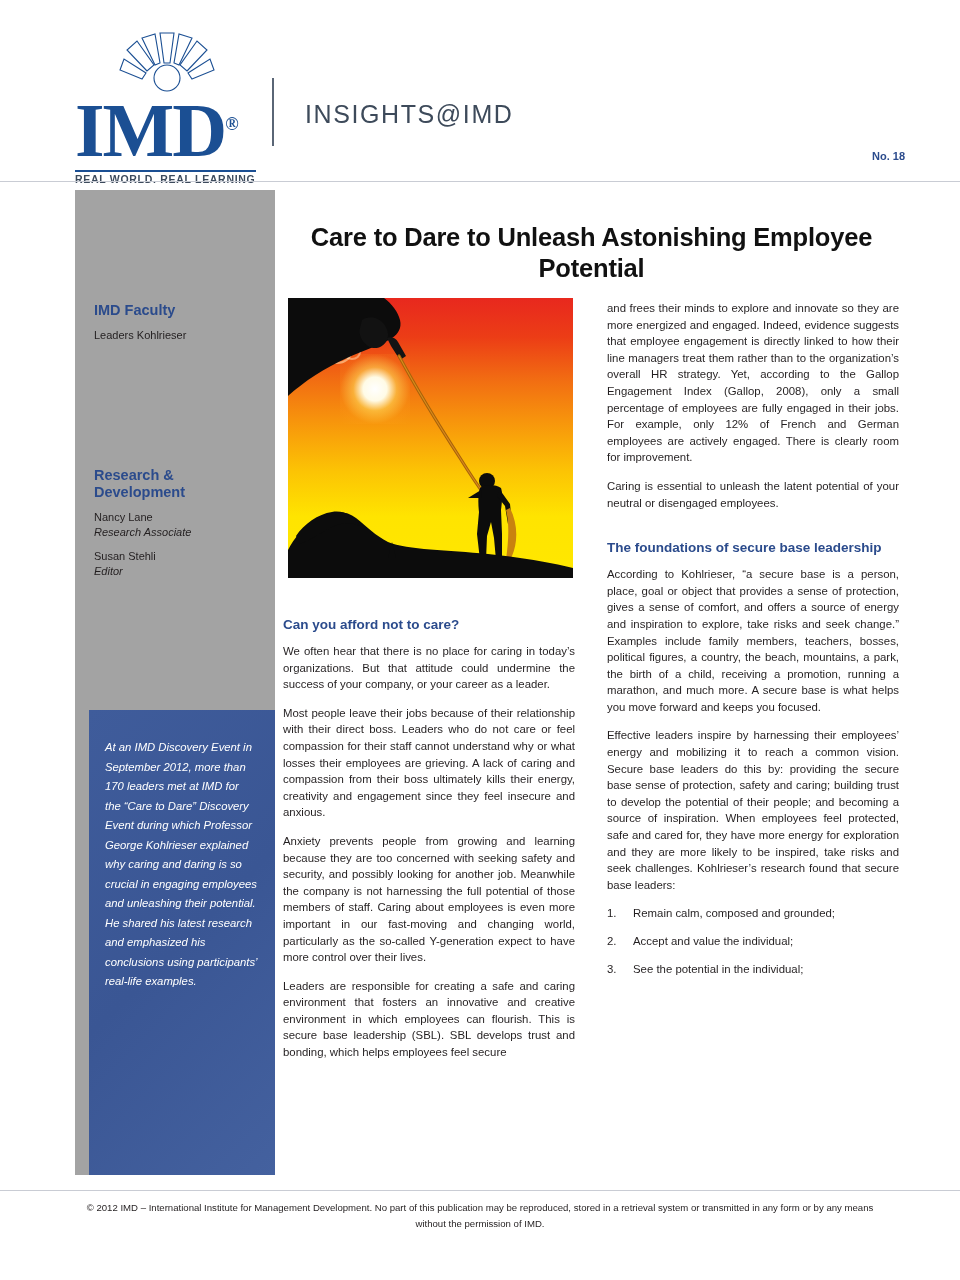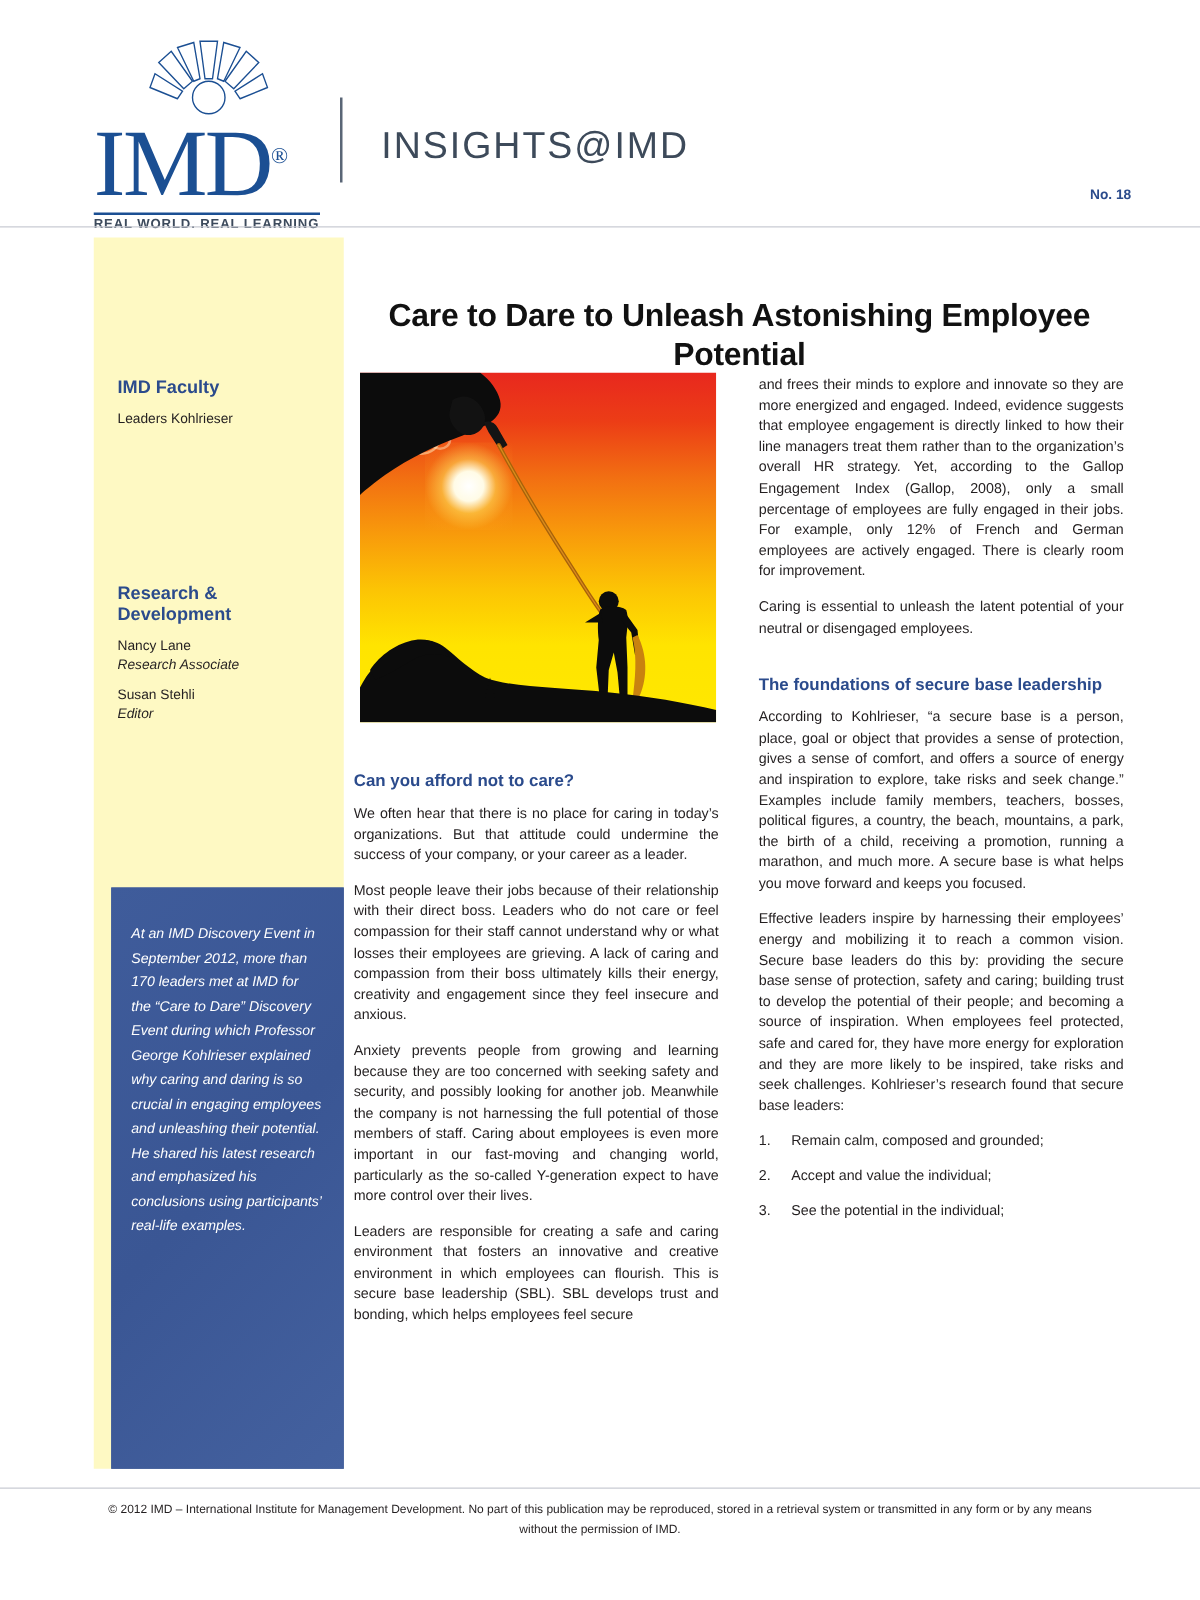--- a/index.html
+++ b/index.html
@@ -13,43 +13,43 @@
   }
   .page{position:relative;width:960px;height:1280px;}
 
   
   .header{position:absolute;left:0;top:0;width:960px;height:182px;}
   .logo-block{position:absolute;left:75px;top:30px;width:185px;height:148px;}
   .sunburst{position:absolute;left:44px;top:0;width:96px;height:62px;}
   .imd-word{
     position:absolute;left:0;top:56px;width:185px;
     font-family:"Liberation Serif", serif;
-    font-weight:normal;font-size:76px;line-height:76px;
+    font-weight:bold;font-size:76px;line-height:76px;
     color:#1b4f93;letter-spacing:-2px;
   }
   .imd-reg{font-size:18px;vertical-align:super;}
   .tagline-rule{position:absolute;left:0;top:140px;width:181px;height:2px;background:#1b4f93;}
   .tagline{
     position:absolute;left:0;top:143px;width:185px;
     font-size:10.5px;font-weight:bold;letter-spacing:0.7px;
     color:#3c4a5c;white-space:nowrap;
   }
   .header-divider{position:absolute;left:272px;top:78px;width:2px;height:68px;background:#5a6676;}
   .insights{
     position:absolute;left:305px;top:100px;
-    font-size:30px;letter-spacing:1.6px;color:#3d4a5a;
+    font-size:25px;letter-spacing:1.6px;color:#3d4a5a;
   }
   .issue-no{
     position:absolute;right:55px;top:150px;
     font-size:11px;font-weight:bold;color:#2b4b8c;
   }
   .header-rule{position:absolute;left:0;top:181px;width:960px;height:1px;background:#c9ccd4;}
 
   
-  .sidebar{position:absolute;left:75px;top:190px;width:200px;height:985px;background:#fef9c3;}
+  .sidebar{position:absolute;left:75px;top:190px;width:200px;height:985px;background:#a3a3a3;}
   .sb-head{
     font-size:14.5px;font-weight:bold;color:#2b4b8c;line-height:17px;
   }
   .sb-name{font-size:11px;color:#231f20;line-height:15px;margin-top:9px;}
   .sb-role{font-size:11px;font-style:italic;color:#231f20;line-height:15px;}
 
   .sb-sec1{position:absolute;left:19px;top:112px;width:170px;}
   .sb-sec2{position:absolute;left:19px;top:277px;width:170px;}
 
   .callout{
@@ -61,21 +61,21 @@
   .callout-text{
     font-size:11.3px;font-style:italic;color:#ffffff;line-height:19.5px;
   }
   .callout-foot{
     position:absolute;left:16px;top:378px;width:152px;
     font-size:7.4px;font-style:italic;color:#cfd8ea;line-height:12.5px;
   }
 
   
   .title{
-    position:absolute;left:283px;top:238px;width:617px;
+    position:absolute;left:283px;top:222px;width:617px;
     text-align:center;font-size:25.5px;font-weight:bold;line-height:31px;
     color:#111111;letter-spacing:-0.2px;
   }
 
   
   .figure{position:absolute;left:288px;top:298px;width:285px;height:280px;overflow:hidden;}
   .fig-sky{
     position:absolute;inset:0;
     background:linear-gradient(to bottom,#e8281e 0%,#ec3d16 14%,#f26f12 30%,#f89a0b 46%,#fcc404 62%,#ffe400 78%,#ffe800 100%);
   }

